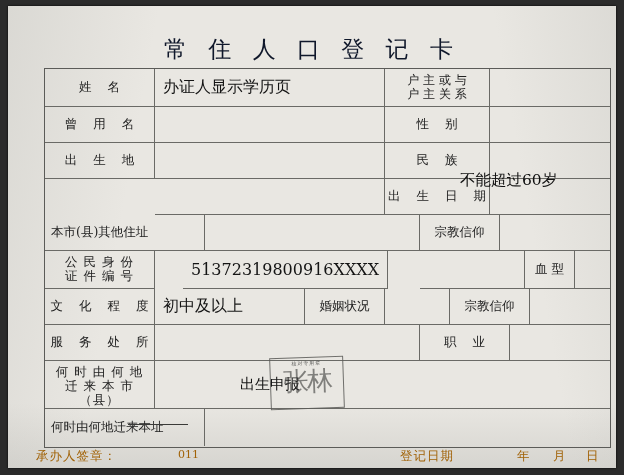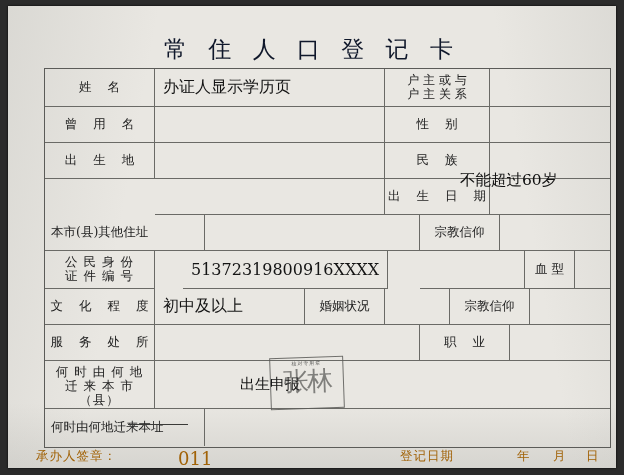--- a/index.html
+++ b/index.html
@@ -148,21 +148,21 @@
     position: absolute;
     left: 22px;
     top: 440px;
     width: 565px;
     height: 24px;
     font-family: "DejaVu Serif", "Liberation Serif", serif;
     font-size: 12.5px;
     color: #a16207;
   }
   .footer .f-left  { position: absolute; left: 6px;   top: 2px; letter-spacing: 1px; }
-  .footer .f-num   { position: absolute; left: 148px; top: 2px; font-size: 18px; text-align: right; }
+  .footer .f-num   { position: absolute; left: 148px; top: 2px; font-size: 11px; text-align: right; }
   .footer .f-date  { position: absolute; left: 370px; top: 2px; letter-spacing: 1px; }
   .footer .f-y     { position: absolute; left: 487px; top: 2px; }
   .footer .f-m     { position: absolute; left: 523px; top: 2px; }
   .footer .f-d     { position: absolute; left: 556px; top: 2px; }
   .strike {
     position: absolute;
     left: 120px;
     top: 418px;
     width: 60px;
     height: 1px;

